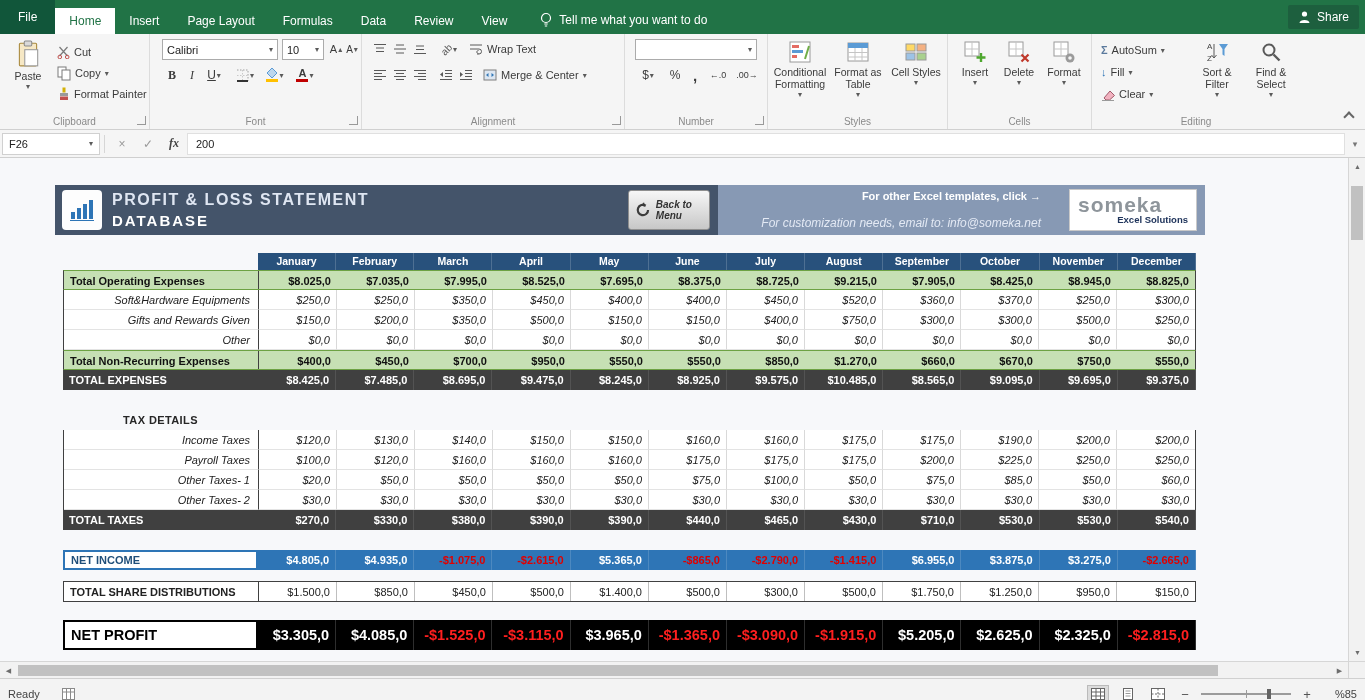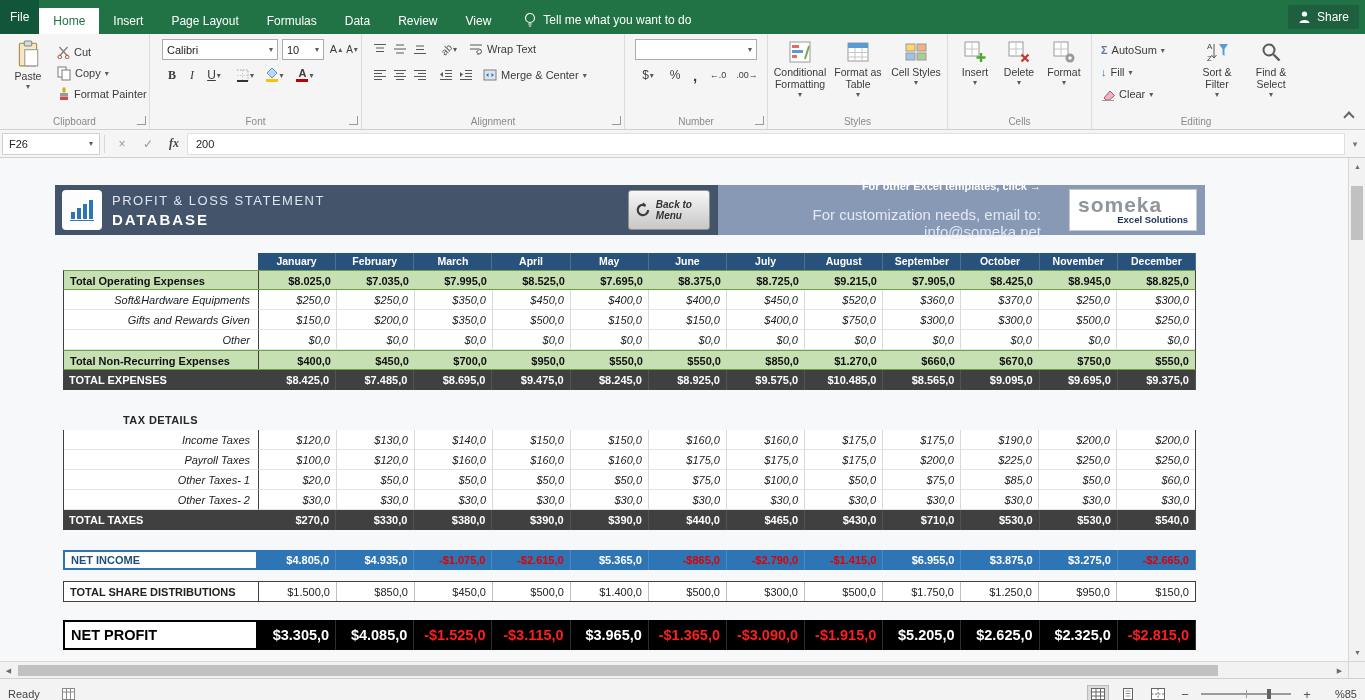--- a/index.html
+++ b/index.html
@@ -3,21 +3,21 @@
 <meta charset="utf-8">
 <style>
   *{box-sizing:border-box;margin:0;padding:0}
   html,body{width:1365px;height:700px;overflow:hidden;font-family:"Liberation Sans",sans-serif;background:#fff}
   .app{position:relative;width:1365px;height:700px;background:#fff}
 
   
   .topbar{position:absolute;top:0;left:0;right:0;height:34px;background:#217346;display:flex;align-items:flex-end}
   .tabs{display:flex;align-items:flex-end;height:34px}
   .rtab{color:#fff;font-size:12px;line-height:26px;height:26px;padding:0 14px;cursor:pointer;white-space:nowrap}
-  .rtab.file{background:#11563a;height:34px;line-height:34px;padding:0 10px}
+  .rtab.file{background:#11563a;height:34px;line-height:34px;padding:0 18px}
   .rtab.active{background:#fff;color:#217346}
   .tellme{display:flex;align-items:center;gap:6px;color:#fff;font-size:12px;height:28px;margin-left:18px;cursor:pointer}
   .sharebtn{position:absolute;right:6px;top:5px;height:24px;display:flex;align-items:center;gap:6px;color:#fff;font-size:12px;background:#1d5f3e;border-radius:2px;padding:0 10px;cursor:pointer}
 
   
   .ribbon{position:absolute;top:34px;left:0;right:0;height:96px;background:#f5f5f5;border-bottom:1px solid #d0d0d0}
   .group{position:absolute;top:0;height:95px;border-right:1px solid #dcdcdc}
   .glabel{position:absolute;bottom:2px;left:0;right:0;text-align:center;font-size:10px;color:#8a8a8a;pointer-events:none}
   .launcher{position:absolute;right:3px;bottom:4px;width:9px;height:9px;border-right:1px solid #999;border-bottom:1px solid #999;cursor:pointer}
   .bigbtn{position:absolute;top:3px;height:74px;display:flex;flex-direction:column;align-items:center;font-size:10.5px;color:#3b3b3b;text-align:center;cursor:pointer}
@@ -46,28 +46,28 @@
   .finput{flex:1;height:22px;background:#fff;border:1px solid #e0e0e0;font-size:11px;color:#222;display:flex;align-items:center;padding:0 8px;cursor:text}
   .fexpand{width:20px;text-align:center;color:#777;font-size:9px;cursor:pointer}
 
   
   .sheet{position:absolute;top:158px;left:0;width:1348px;height:503px;background:#f7f8fa;overflow:hidden}
 
   
   .banner{position:absolute;left:55px;top:27px;width:1150px;height:50px;display:flex}
   .banner-left{width:663px;background:#44546a;display:flex;align-items:center;position:relative}
   .chart-badge{width:40px;height:40px;background:#fdfdfd;border-radius:4px;margin:0 10px 0 7px;display:flex;align-items:center;justify-content:center}
-  .b-title{font-size:13px;color:#dfe6f2;font-weight:normal;letter-spacing:1.5px}
+  .b-title{font-size:16px;color:#dfe6f2;font-weight:bold;letter-spacing:1.5px}
   .b-sub{font-size:15px;color:#fff;font-weight:bold;letter-spacing:2px;margin-top:3px}
   .backbtn{position:absolute;right:8px;top:5px;bottom:5px;width:82px;background:linear-gradient(#f7f7f7,#c7c7c7);border:1px solid #8f8f8f;border-radius:3px;display:flex;align-items:center;gap:4px;padding:0 5px;cursor:pointer}
   .backbtn .btxt{font-size:10px;font-weight:bold;font-style:italic;color:#333;line-height:11px}
   .banner-right{flex:1;background:#8799b4;display:flex;align-items:center;padding:0 8px 0 14px;gap:28px}
   .promo{flex:1;text-align:right}
   .promo-1{font-size:11px;font-weight:bold;color:#fff}
-  .promo-2{font-size:15px;color:#e3e9f4;margin-top:14px}
+  .promo-2{font-size:12px;font-style:italic;color:#e3e9f4;margin-top:14px}
   .logo{width:128px;height:42px;background:#fff;border:1px solid #c9c9c9;display:flex;flex-direction:column;justify-content:center;padding:2px 8px}
   .logo-main{font-size:21px;font-weight:bold;color:#8e959b;letter-spacing:1px;line-height:20px}
   .logo-sub{font-size:9.5px;font-weight:bold;color:#20355c;text-align:right;line-height:10px}
 
   
   .pl-table{position:absolute;left:63px;top:95px;width:1133px;font-size:11px;color:#222}
   .mh-row,.t-row{display:grid;grid-template-columns:195px repeat(12,1fr)}
   .mh-row{height:17px;line-height:17px}
   .mh-cell{background:#28517c;color:#fff;font-weight:bold;font-size:10.5px;text-align:center;border-right:1px solid rgba(255,255,255,.18);cursor:cell}
   .mh-corner{background:transparent}

